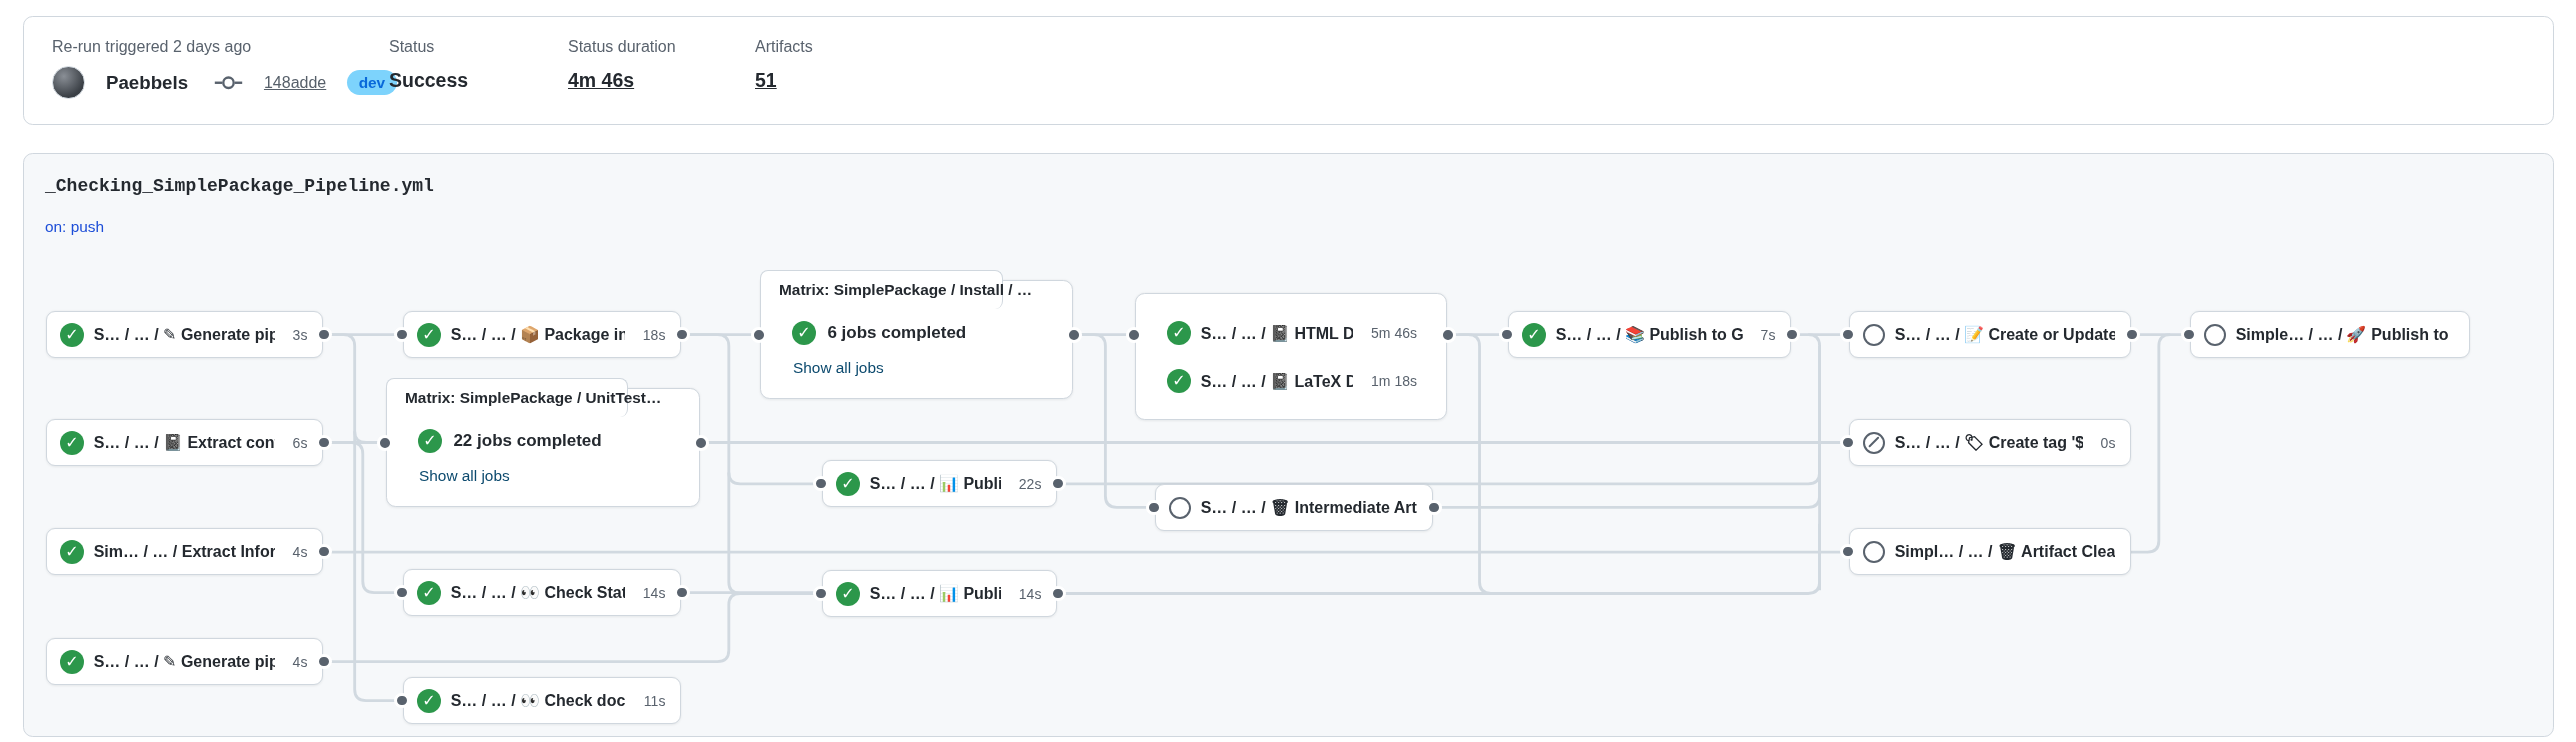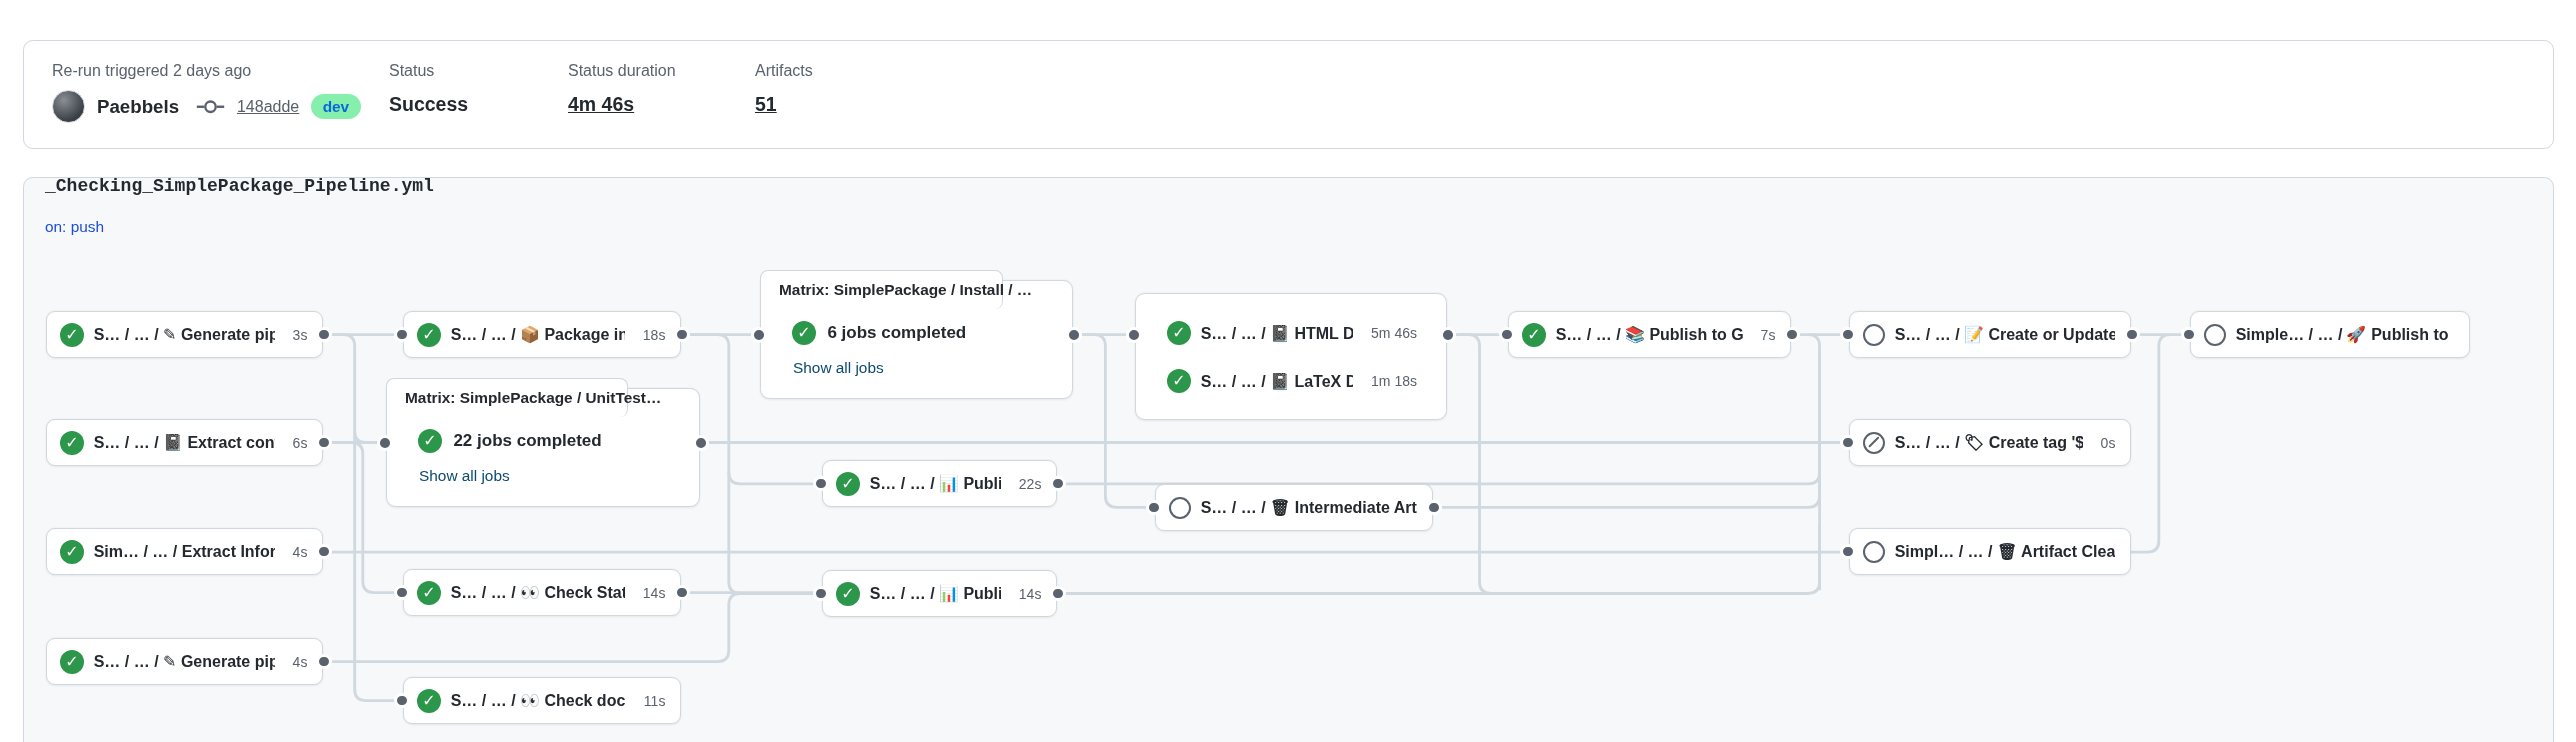--- a/index.html
+++ b/index.html
@@ -1,32 +1,32 @@
 <!DOCTYPE html>
 <html style="font-size:13px"><head>
 <meta charset="utf-8">
 <style>
   html,body{margin:0;padding:0;background:#ffffff;width:2576px;height:743px;position:relative;
     font-family:"Liberation Sans","DejaVu Sans",sans-serif;color:#24292f;overflow:hidden;}
-  .card{position:absolute;background:#fff;border:1.6px solid #d0d7de;border-radius:9.7px;box-sizing:border-box;margin-top:24px;}
+  .card{position:absolute;background:#fff;border:1.6px solid #d0d7de;border-radius:9.7px;box-sizing:border-box;}
   
   #run-card{left:23px;top:16px;width:2531px;height:109px;}
   .rh-col{position:absolute;top:0;height:100%;}
   .rh-label{position:absolute;top:21px;font-size:16px;color:#59626d;white-space:nowrap;}
   .rh-value{position:absolute;top:52px;font-size:19.5px;font-weight:bold;white-space:nowrap;}
   .rh-value.link{text-decoration:underline;cursor:pointer;}
   #rh-main{left:28px;}
   #rh-status{left:365px;} #rh-duration{left:544px;} #rh-artifacts{left:731px;}
-  .rh-row{position:absolute;top:49px;left:0;display:flex;align-items:center;gap:12px;white-space:nowrap;}
+  .rh-row{position:absolute;top:49px;left:0;display:flex;align-items:center;gap:21px;white-space:nowrap;}
   .avatar{width:31px;height:31px;border-radius:50%;background:radial-gradient(circle at 35% 30%,#8a8f96,#3a3f45 70%);
     border:0.8px solid #d0d7de;display:inline-block;cursor:pointer;}
   .actor{font-size:18.7px;font-weight:bold;cursor:pointer;}
   .commit-icon{margin-left:4.9px;}
   .sha{font-size:16px;color:#57606a;text-decoration:underline;cursor:pointer;}
-  .branch{background:#86efac;color:#0969da;font-size:15.4px;font-weight:600;border-radius:13px;
+  .branch{background:#7dd3fc;color:#0969da;font-size:15.4px;font-weight:600;border-radius:13px;
     padding:3.2px 11.4px;cursor:pointer;}
   
   #graph-card{left:23px;top:153px;width:2531px;height:584px;background:#f6f8fa;}
   #wf-title{position:absolute;left:45px;top:176px;font-size:18px;font-weight:bold;white-space:nowrap;font-family:Liberation Mono, monospace;}
   #wf-trigger{position:absolute;left:45px;top:218px;font-size:15.4px;color:#1d4ed8;}
   
   #edges{position:absolute;left:0;top:0;width:2576px;height:743px;pointer-events:none;z-index:1;}
   #edges path{stroke:#d1d9e0;stroke-width:3.5;fill:none;}
   .node{position:absolute;height:47px;background:#fff;border:1.6px solid #d0d7de;border-radius:9px;
     box-sizing:border-box;display:flex;align-items:center;gap:9.7px;padding:0 14.6px 0 13px;

